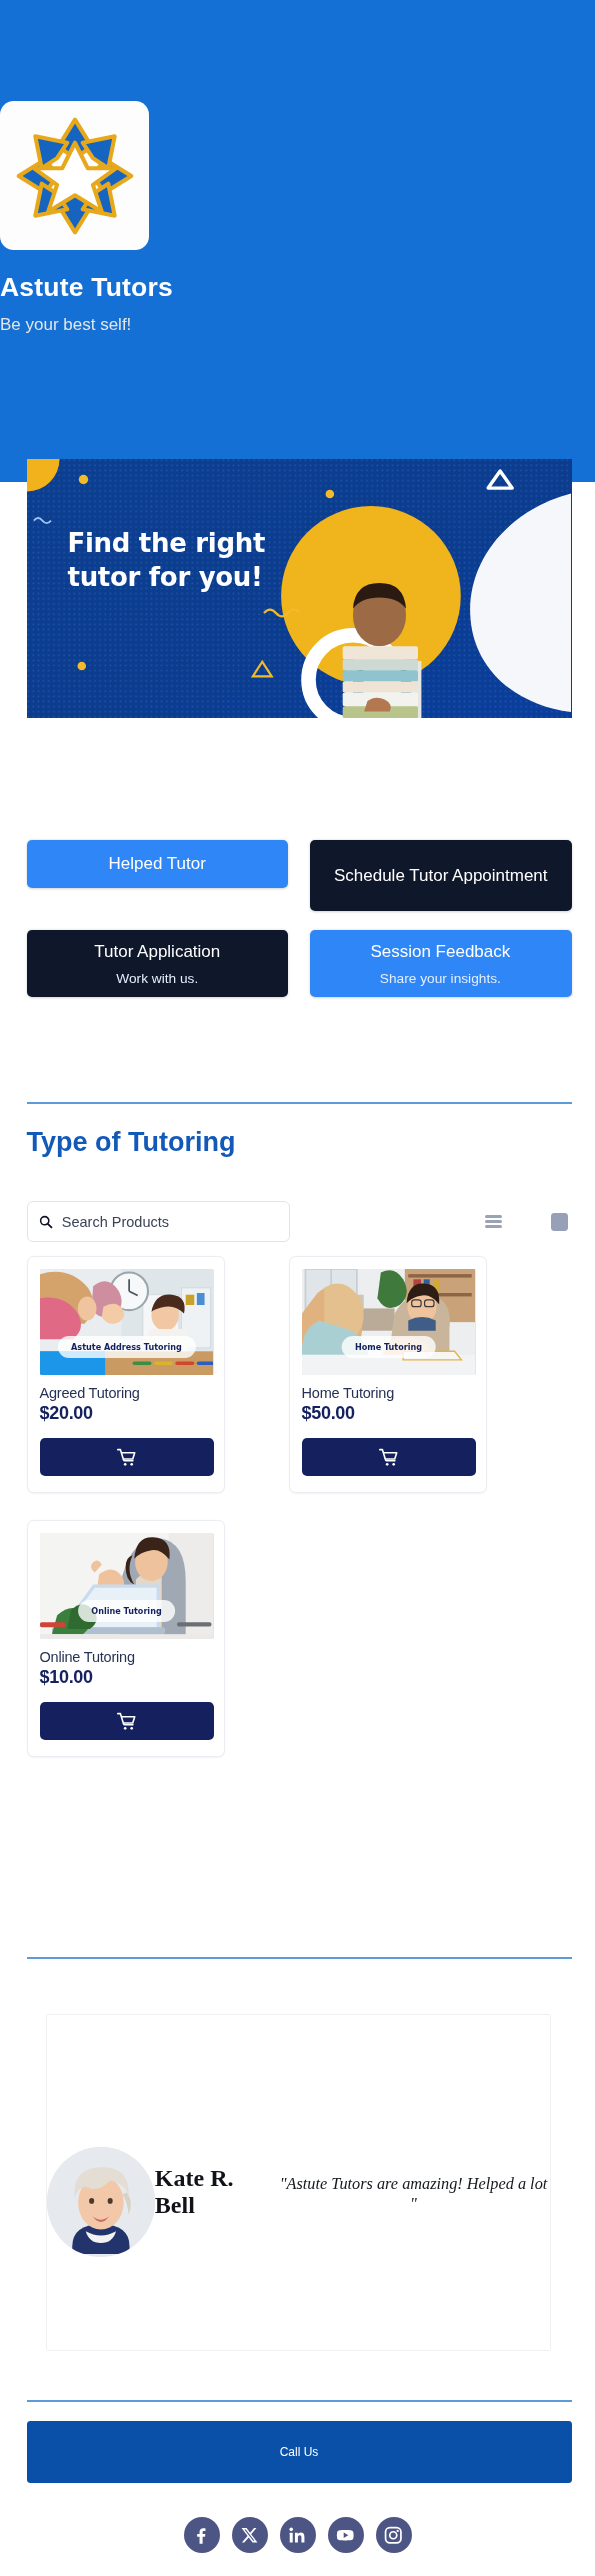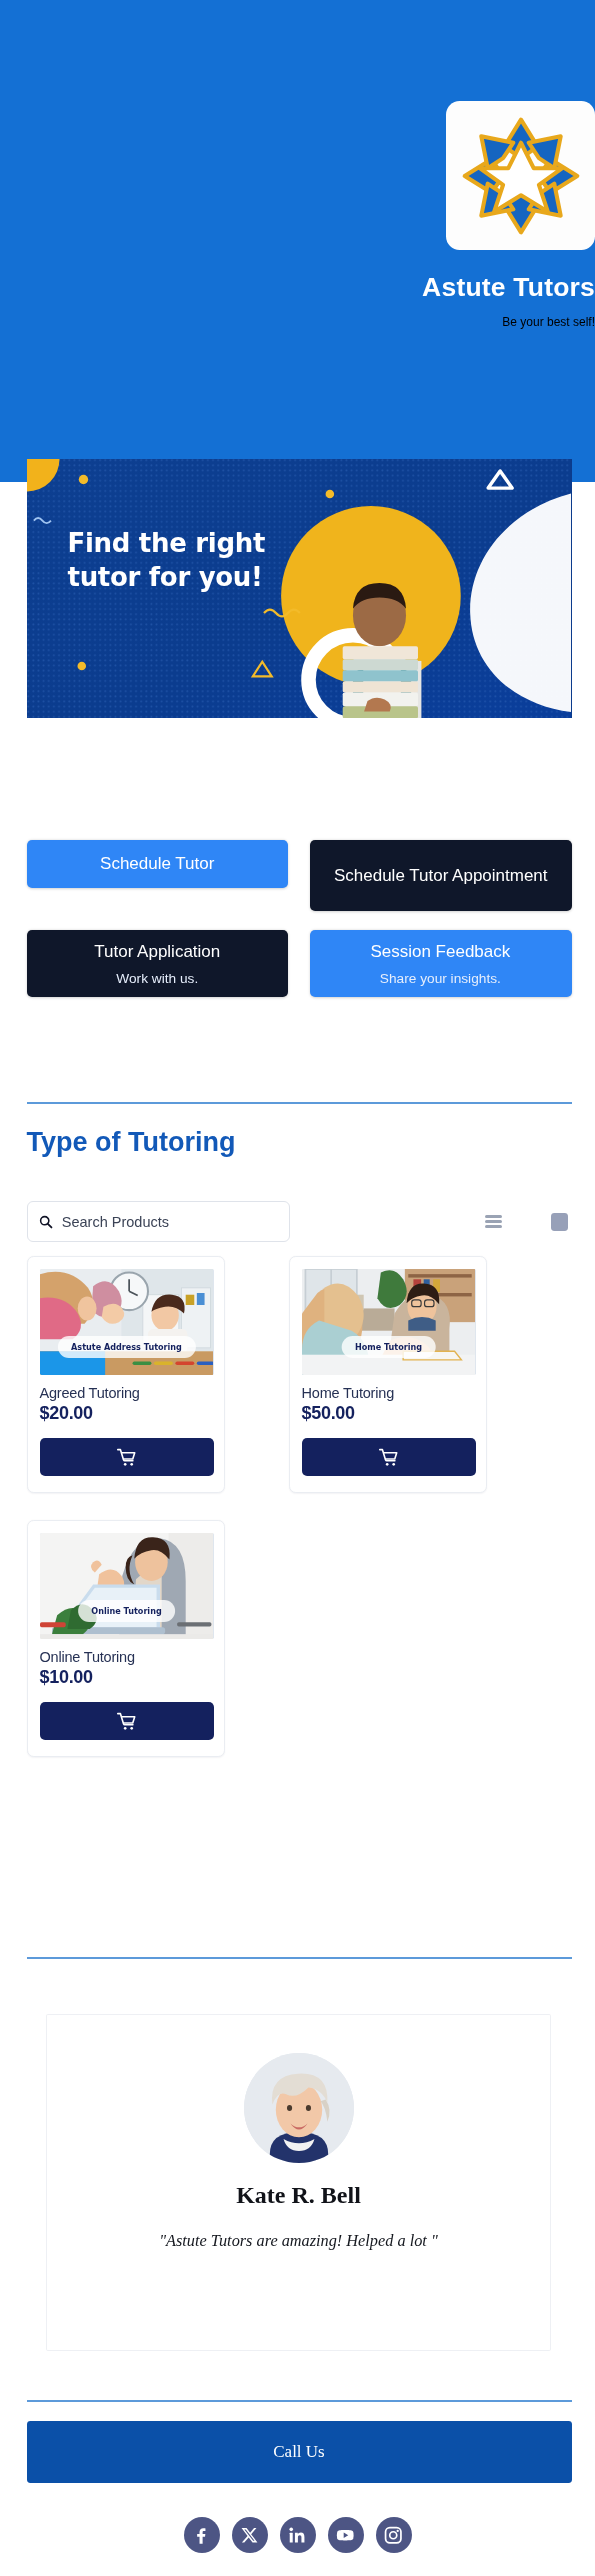--- a/index.html
+++ b/index.html
@@ -8,34 +8,34 @@
     background: #ffffff;
     font-family: "Liberation Sans", sans-serif;
     overflow: hidden;
   }
   #app { position: relative; width: 595px; height: 2576px; background:#fff; }
 
   
   .header {
     position: absolute; left:0; top:0; width:595px; height:482px;
     background:#1470d4;
-    display:flex; flex-direction:column; align-items:flex-end;
+    display:flex; flex-direction:column; align-items:flex-start;
   }
   .logo-tile {
     width:149px; height:149px; margin-top:101px;
     background:#fdfdfd; border-radius:13.7px;
     display:flex; align-items:center; justify-content:center;
   }
   .logo-tile svg { width:128px; height:128px; display:block; }
   .app-title {
     margin-top:22px; color:#ffffff;
     font-size:26.5px; font-weight:bold; letter-spacing:0.2px;
   }
   .app-tagline {
-    margin-top:12px; color:#000000; font-size:12px; font-weight:400;
+    margin-top:12px; color:#e5e5e5; font-size:17px; font-weight:400;
   }
 
   
   .hero {
     position:absolute; left:26.5px; top:459px; width:545px; height:259px;
     overflow:hidden; background:#0b3b8c;
   }
   .hero-bg { position:absolute; inset:0; }
   .hero-text { position:absolute; left:41px; top:68px; width:257px; }
   .hero-title {
@@ -140,41 +140,41 @@
     margin-top:14.5px; width:174px; height:38px;
     background:#14215e; border:none; border-radius:5.1px; cursor:pointer;
     display:flex; align-items:center; justify-content:center;
   }
   .cart-btn svg { width:21.4px; height:21.4px; }
 
   
   .testimonial {
     position:absolute; left:46px; top:2014px; width:505px; height:337px;
     border:0.9px solid #eef0f4; background:#fff; border-radius:1.7px;
-    display:flex; flex-direction:column; align-items:center;
+    display:flex; align-items:center;
   }
   .avatar {
     width:110px; height:110px; border-radius:50%; margin-top:38px;
     overflow:hidden; background:#e4e9ef; position:relative;
   }
   .avatar .face { position:absolute; inset:0; }
   .t-name {
     margin-top:19px; font-family:"Liberation Serif", serif;
     font-size:24px; font-weight:bold; color:#111319;
   }
   .t-quote {
     margin-top:22px; font-family:"Liberation Serif", serif;
     font-size:16.3px; font-style:italic; color:#15181f; text-align:center;
   }
 
   
   .call-btn {
     position:absolute; left:26.5px; top:2421px; width:545px; height:62px;
     background:#0b50a8; color:#fff; border:none; border-radius:3.4px;
-    font-size:17px; cursor:pointer; font-family:Liberation Serif, serif;
+    font-size:12px; cursor:pointer; font-family:Liberation Sans, sans-serif;
   }
   .socials {
     position:absolute; left:0; top:2505px; width:595px; height:60px;
     display:flex; align-items:center; justify-content:center; gap:12px;
   }
   .soc {
     width:36px; height:36px; border-radius:50%; background:#4d5584;
     display:flex; align-items:center; justify-content:center; cursor:pointer;
   }
   .soc svg { width:20.5px; height:20.5px; fill:#fff; }
@@ -254,21 +254,21 @@
     <div class="hero-text">
       <div class="hero-title">
         <div>Find the right</div>
         <div>tutor for you!</div>
       </div>
     </div>
   </div>
 
   <div class="btn-grid">
     <button class="act-btn light b1">
-      <span class="lbl">Schedule Tutor</span>
+      <span class="lbl">Helped Tutor</span>
     </button>
     <button class="act-btn dark b2">
       <span class="lbl">Schedule Tutor Appointment</span>
     </button>
     <button class="act-btn dark b3">
       <span class="lbl">Tutor Application</span>
       <span class="sub">Work with us.</span>
     </button>
     <button class="act-btn light b4">
       <span class="lbl">Session Feedback</span>

